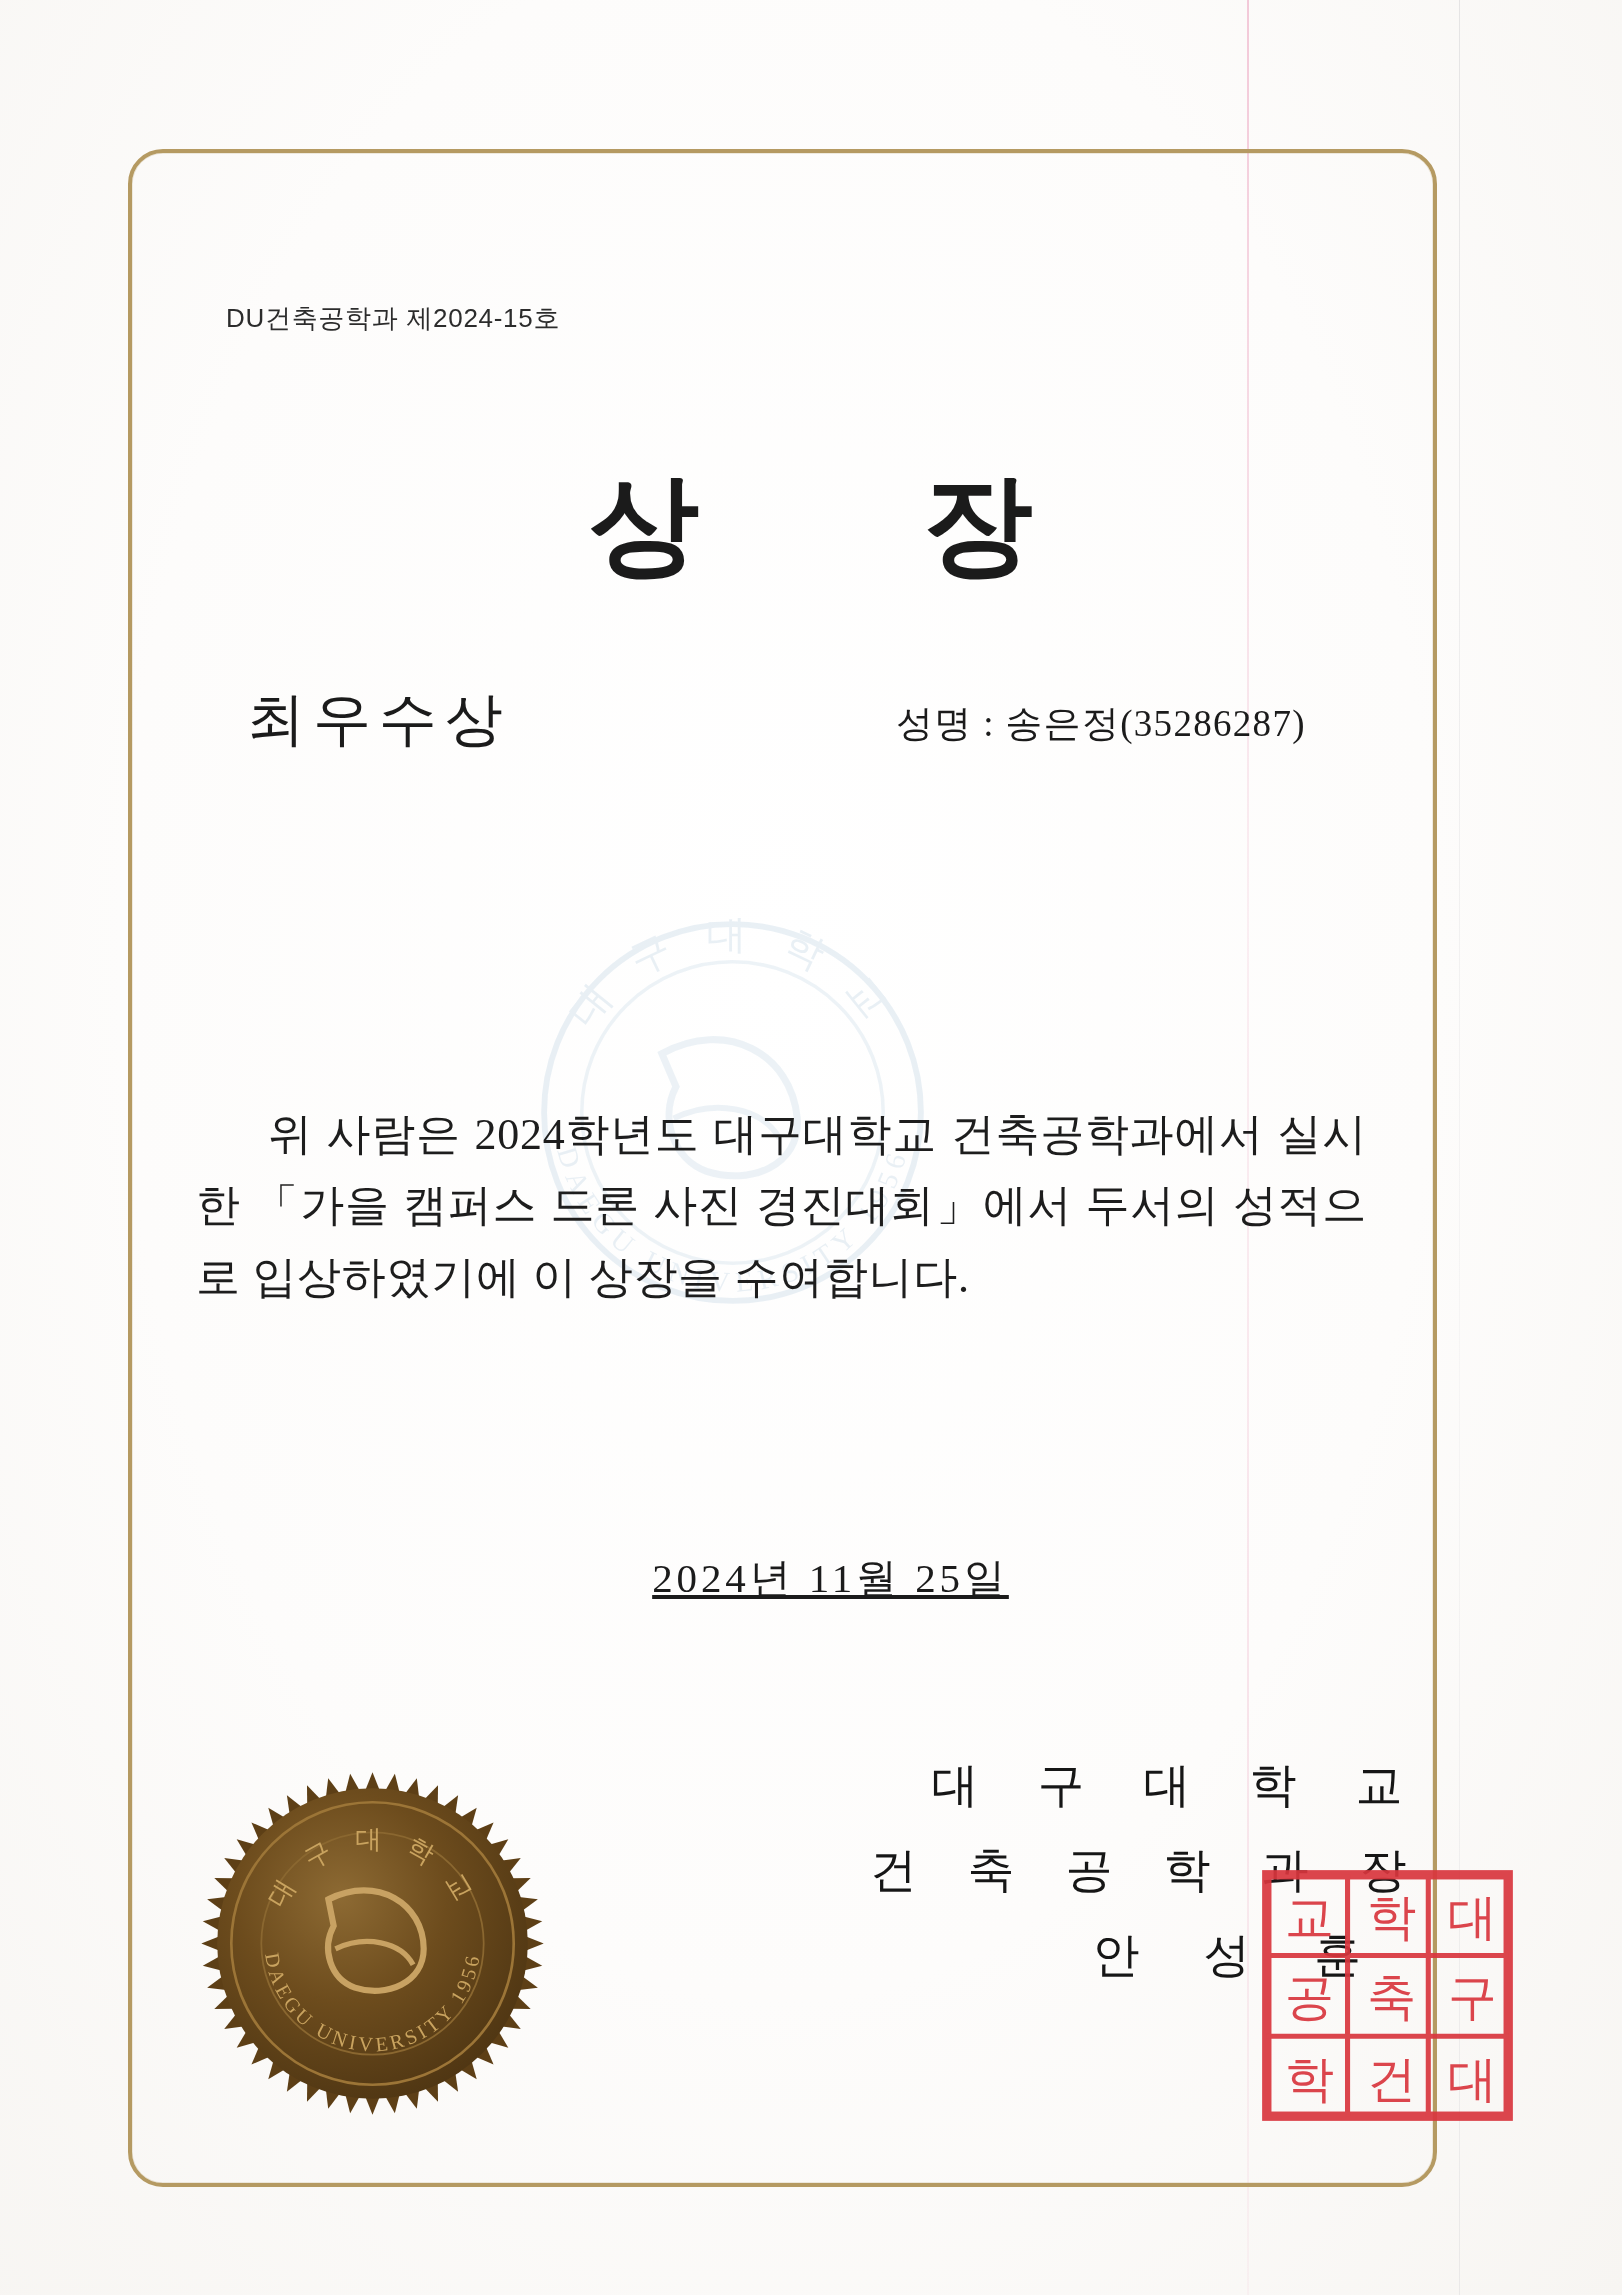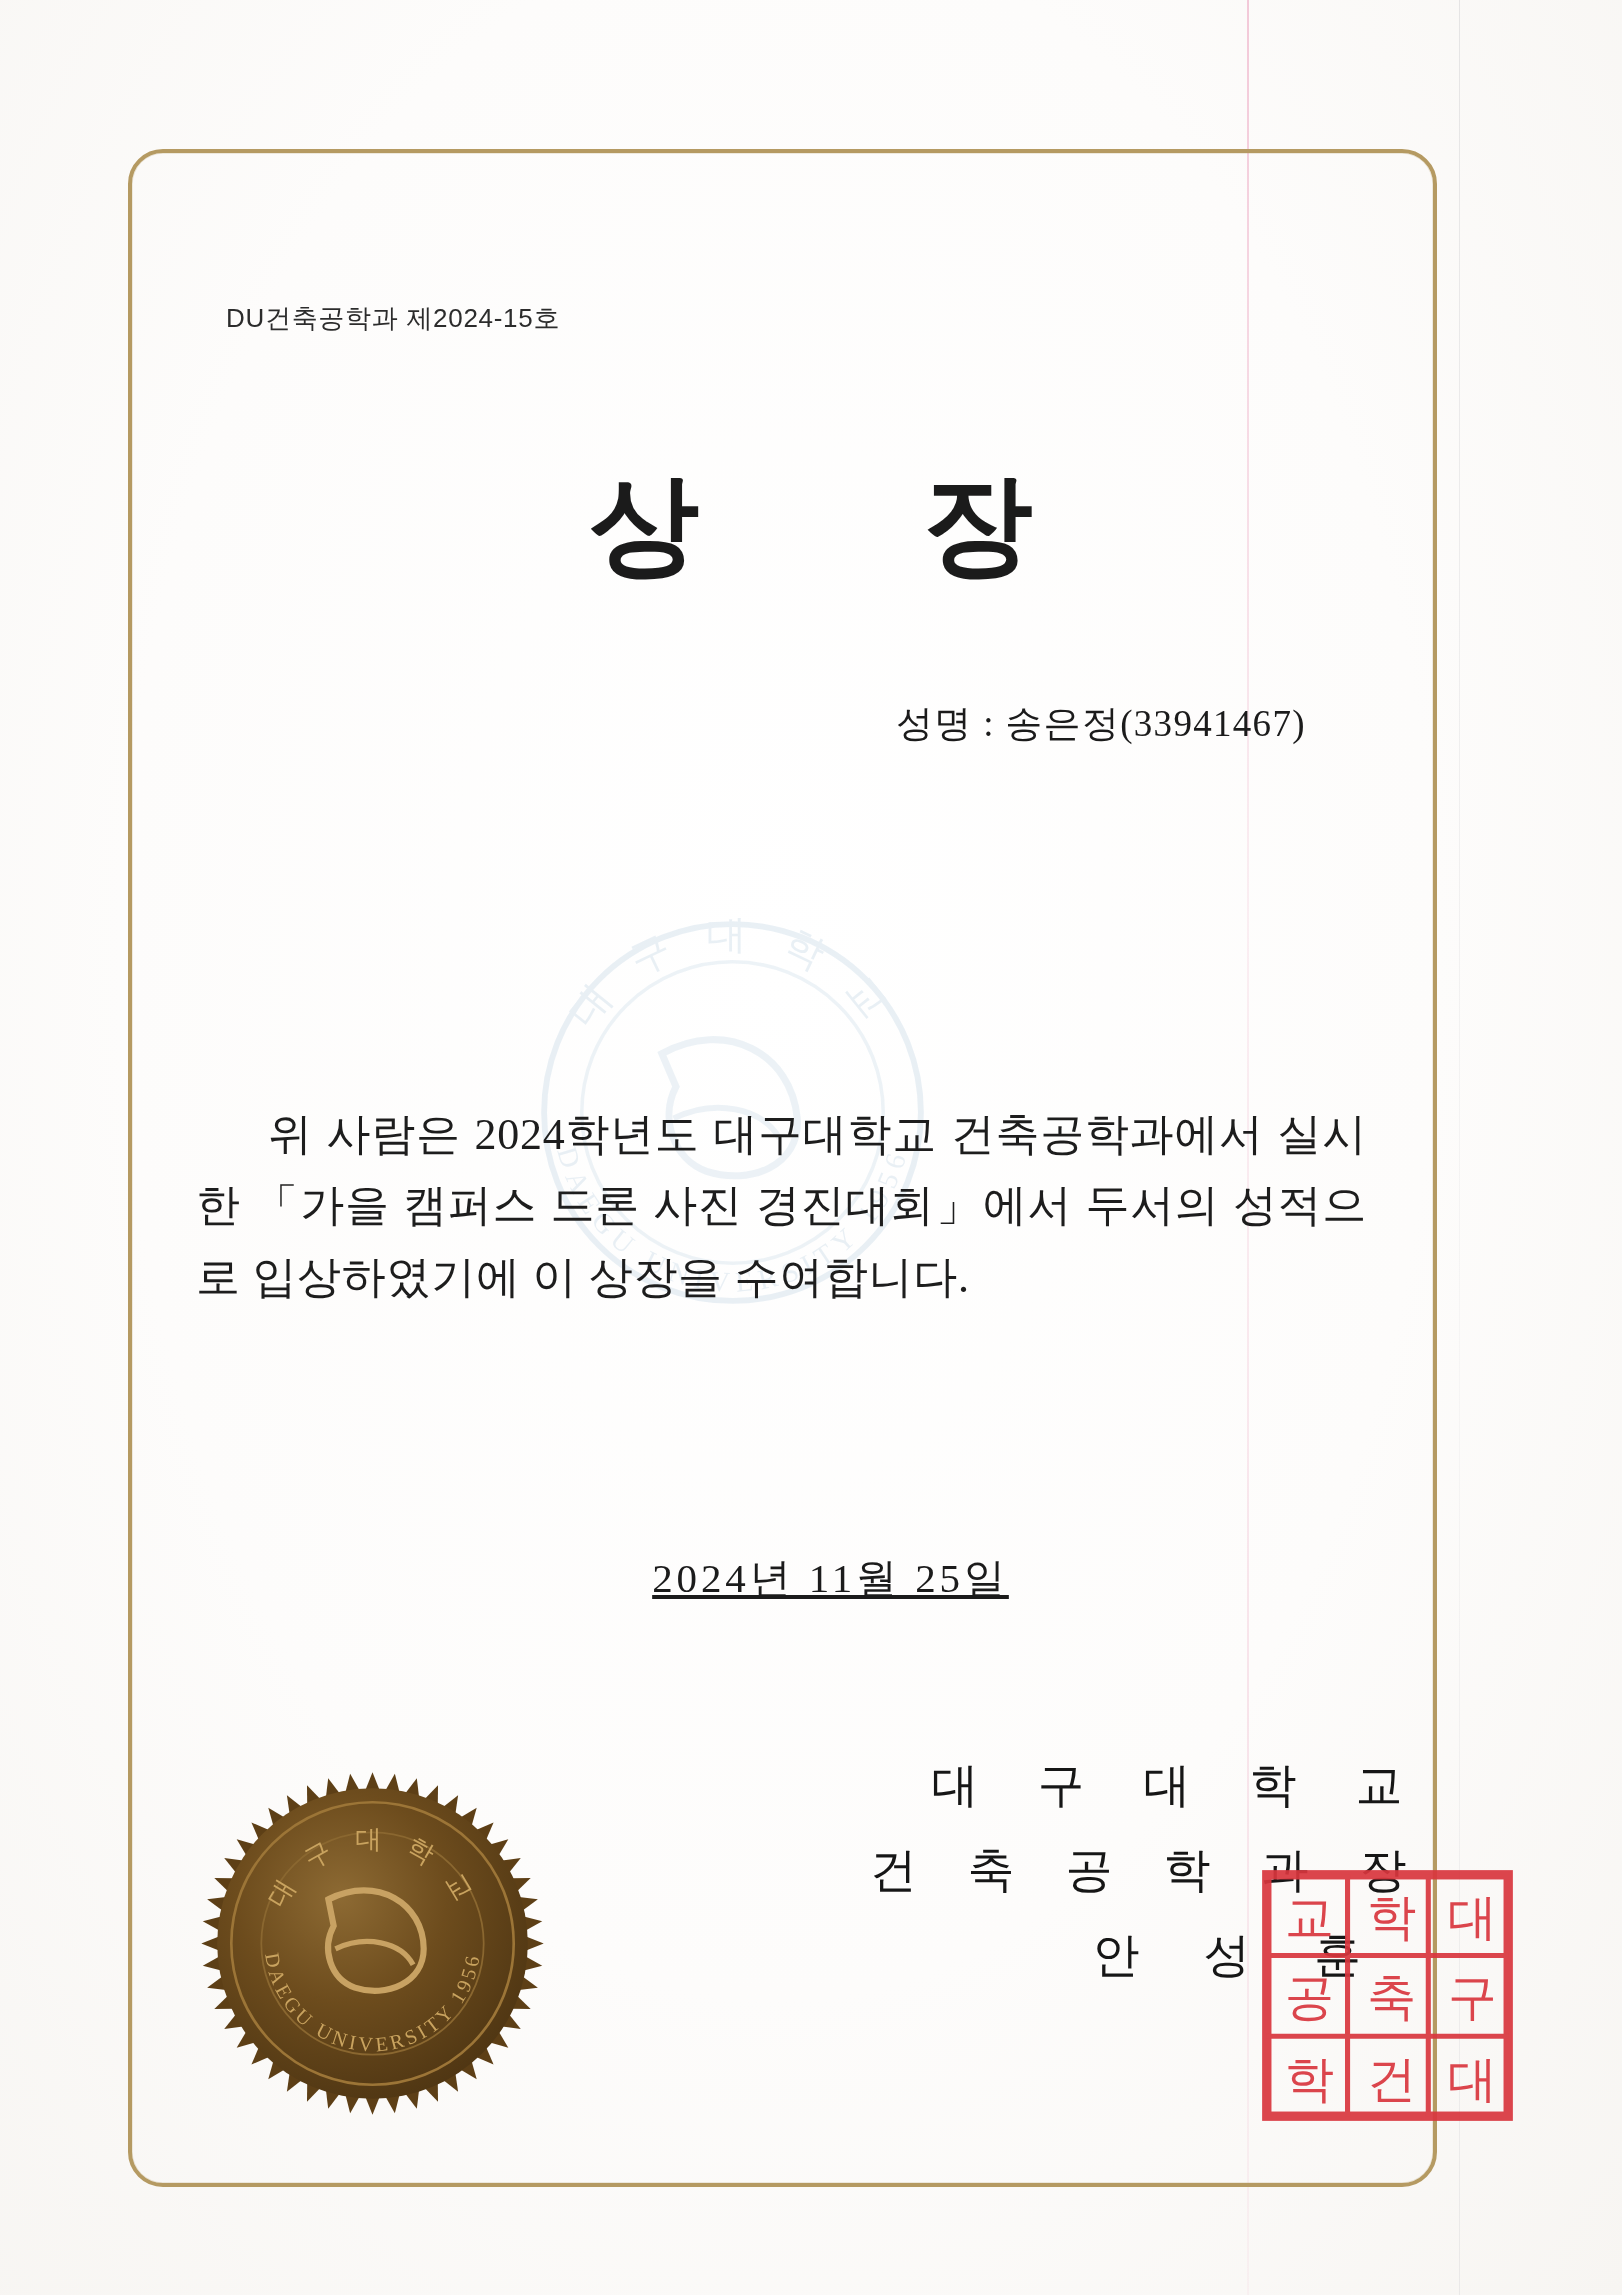--- a/index.html
+++ b/index.html
@@ -209,22 +209,23 @@
   <div id="paper-tone"></div>
   <div class="streak pink"></div>
   <div class="streak grey"></div>
 
   <div id="frame"></div>
 
   <div id="doc-number">DU건축공학과 제2024-15호</div>
 
   <div id="title">상 장</div>
 
-
-  <div id="recipient">성명 : 송은정(33941467)</div>
+  <div id="award-name">최우수상</div>
+
+  <div id="recipient">성명 : 송은정(35286287)</div>
 
   <svg id="watermark" viewBox="0 0 400 400">
     <defs>
       <path id="wm-top-arc" d="M 60,200 A 140,140 0 0 1 340,200"></path>
       <path id="wm-bot-arc" d="M 48,200 A 152,152 0 0 0 352,200"></path>
     </defs>
     <circle cx="200" cy="200" r="160" fill="none" stroke="#b9cfe0" stroke-width="5"></circle>
     <circle cx="200" cy="200" r="128" fill="none" stroke="#c6d8e6" stroke-width="3"></circle>
 
     <path d="M 140,150 C 195,120 250,150 255,205 C 258,245 215,262 178,250 C 150,240 138,205 152,178 Z" fill="none" stroke="#c3d6e4" stroke-width="6"></path>

